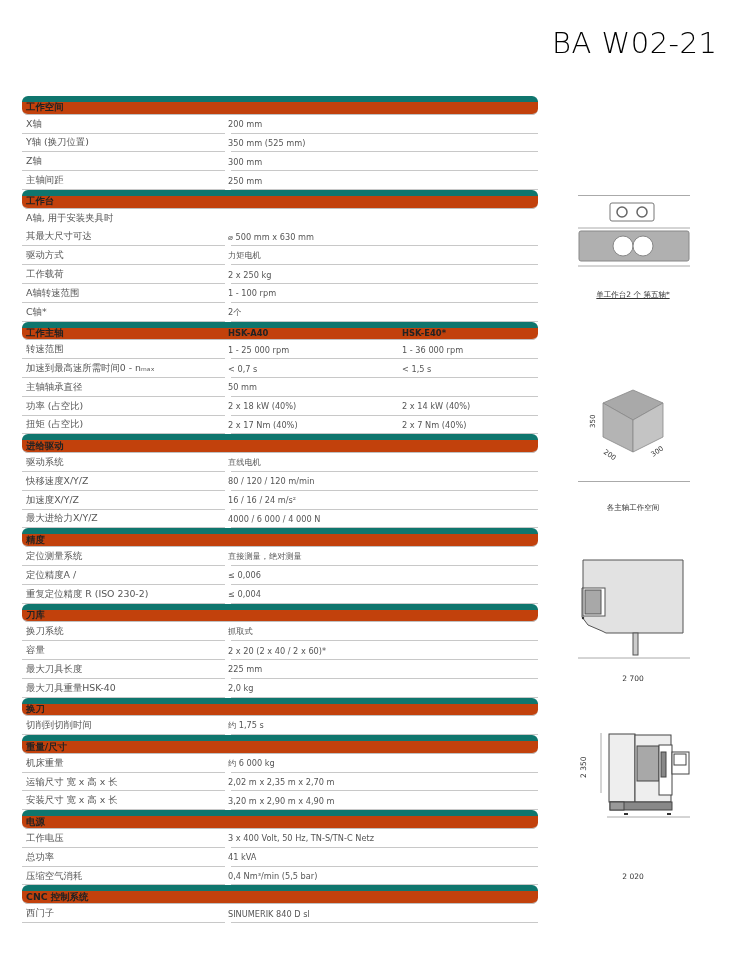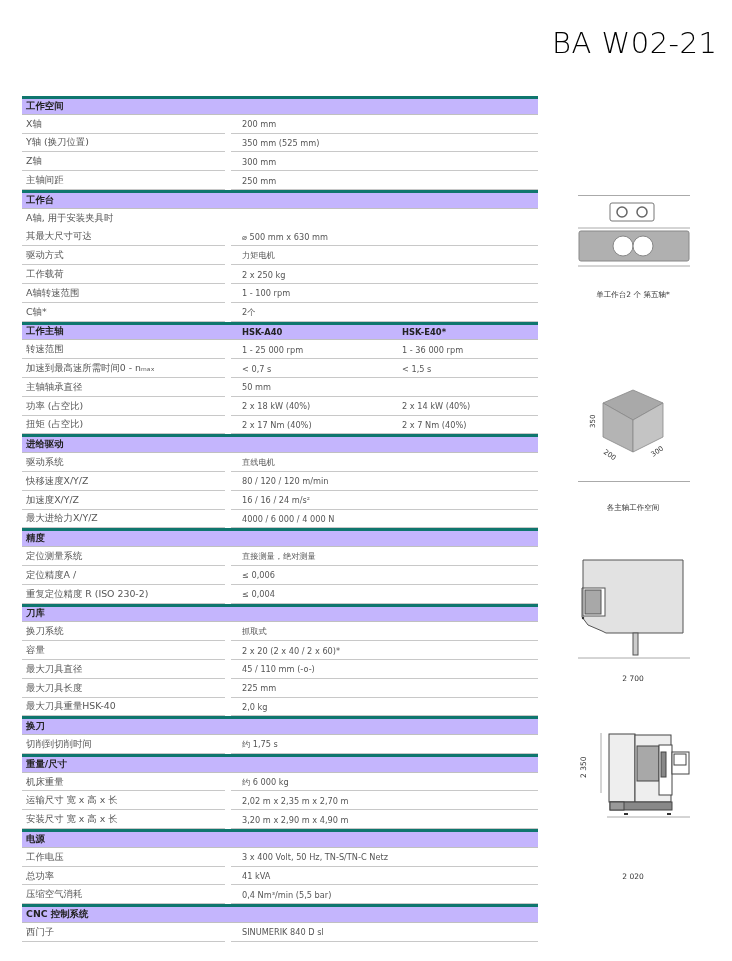--- a/index.html
+++ b/index.html
@@ -3,26 +3,26 @@
 <meta charset="utf-8">
 <style>
   html, body { margin:0; padding:0; background:#ffffff; }
   body { width:732px; height:961px; position:relative; overflow:hidden;
          font-family:"DejaVu Sans", "Liberation Sans", sans-serif; color:#444; }
   .title { position:absolute; left:552px; top:26px; font-family:"DejaVu Sans", sans-serif;
            font-size:29px; font-weight:300; color:#000000; letter-spacing:0.5px; }
   .spec-table { position:absolute; left:22px; top:96px; width:516px; }
   .row { position:relative; height:18.8px; display:flex; align-items:center; font-size:9.4px; color:#555; }
   .row .c1 { width:208px; padding-left:4px; box-sizing:border-box; white-space:nowrap; }
-  .row .c2 { position:absolute; left:220px; white-space:nowrap; font-size:8.2px; color:#555; }
+  .row .c2 { position:absolute; left:206px; white-space:nowrap; font-size:8.2px; color:#555; }
   .row .c3 { position:absolute; left:380px; white-space:nowrap; font-size:8.2px; color:#555; }
   .row.data::before { content:""; position:absolute; left:0; width:203px; bottom:0; height:1px; background:#c8c8c8; }
   .row.data::after { content:""; position:absolute; left:209px; right:0; bottom:0; height:1px; background:#c8c8c8; }
   .row.nosep::before, .row.nosep::after { display:none; }
-  .row.section { background:#c4b5fd; font-weight:bold; color:#222; border-top:3px solid #0f766e; border-bottom:1px solid #c0c0c0; box-sizing:border-box; }
+  .row.section { background:#c2410c; font-weight:bold; color:#222; border-top:6px solid #0f766e; border-bottom:1px solid #c0c0c0; box-sizing:border-box;border-radius:6px; }
   .row.section .c2, .row.section .c3 { font-weight:bold; color:#222; font-size:8.4px; }
   .fig { position:absolute; }
   .cap { position:absolute; font-size:7.5px; color:#333; text-align:center; width:110px; }
   .hline { position:absolute; height:1px; background:#aaa; }
 </style>
 </head>
 <body>
 
 <div class="title">BA W02-21</div>
 
@@ -139,24 +139,20 @@
     <div class="row section">
       <span class="c1">刀库</span>
     </div>
     <div class="row data">
       <span class="c1">换刀系统</span>
       <span class="c2">抓取式</span>
     </div>
     <div class="row data">
       <span class="c1">容量</span>
       <span class="c2">2 x 20 (2 x 40 / 2 x 60)*</span>
-    </div>
-    <div class="row data">
-      <span class="c1">最大刀具直径</span>
-      <span class="c2">45 / 110 mm (-o-)</span>
     </div>
     <div class="row data">
       <span class="c1">最大刀具长度</span>
       <span class="c2">225 mm</span>
     </div>
     <div class="row data">
       <span class="c1">最大刀具重量HSK-40</span>
       <span class="c2">2,0 kg</span>
     </div>
     <div class="row section">
@@ -209,21 +205,21 @@
 <svg class="fig" style="left:578px;top:198px;" width="112" height="70">
   <rect x="32" y="5" width="44" height="18" rx="2" fill="#fff" stroke="#777" stroke-width="1"></rect>
   <circle cx="44" cy="14" r="5" fill="#fff" stroke="#666" stroke-width="1.5"></circle>
   <circle cx="64" cy="14" r="5" fill="#fff" stroke="#666" stroke-width="1.5"></circle>
   <line x1="0" y1="30" x2="112" y2="30" stroke="#aaa" stroke-width="1"></line>
   <rect x="1" y="33" width="110" height="30" rx="2" fill="#b0b0b0" stroke="#888" stroke-width="1"></rect>
   <circle cx="45" cy="48" r="10" fill="#fff" stroke="#888"></circle>
   <circle cx="65" cy="48" r="10" fill="#fff" stroke="#888"></circle>
   <line x1="0" y1="68" x2="112" y2="68" stroke="#aaa" stroke-width="1"></line>
 </svg>
-<div class="cap" style="left:578px;top:290px;">单工作台2 个 第五轴*</div>
+<div class="cap" style="left:578px;top:290px;text-decoration:underline;">单工作台2 个 第五轴*</div>
 
 <svg class="fig" style="left:585px;top:385px;" width="100" height="75">
   <polygon points="18,18 48,5 78,18 48,35" fill="#a9a9a9" stroke="#888" stroke-width="0.8"></polygon>
   <polygon points="18,18 48,35 48,67 18,52" fill="#b4b4b4" stroke="#888" stroke-width="0.8"></polygon>
   <polygon points="48,35 78,18 78,52 48,67" fill="#c4c4c4" stroke="#888" stroke-width="0.8"></polygon>
   <text x="10" y="43" font-size="7" fill="#333" transform="rotate(-90 10 43)" font-family="DejaVu Sans, sans-serif">350</text>
   <text x="18" y="68" font-size="7" fill="#333" transform="rotate(35 18 68)" font-family="DejaVu Sans, sans-serif">200</text>
   <text x="68" y="72" font-size="7" fill="#333" transform="rotate(-35 68 72)" font-family="DejaVu Sans, sans-serif">300</text>
 </svg>
 <div class="hline" style="left:578px;top:481px;width:112px;"></div>

